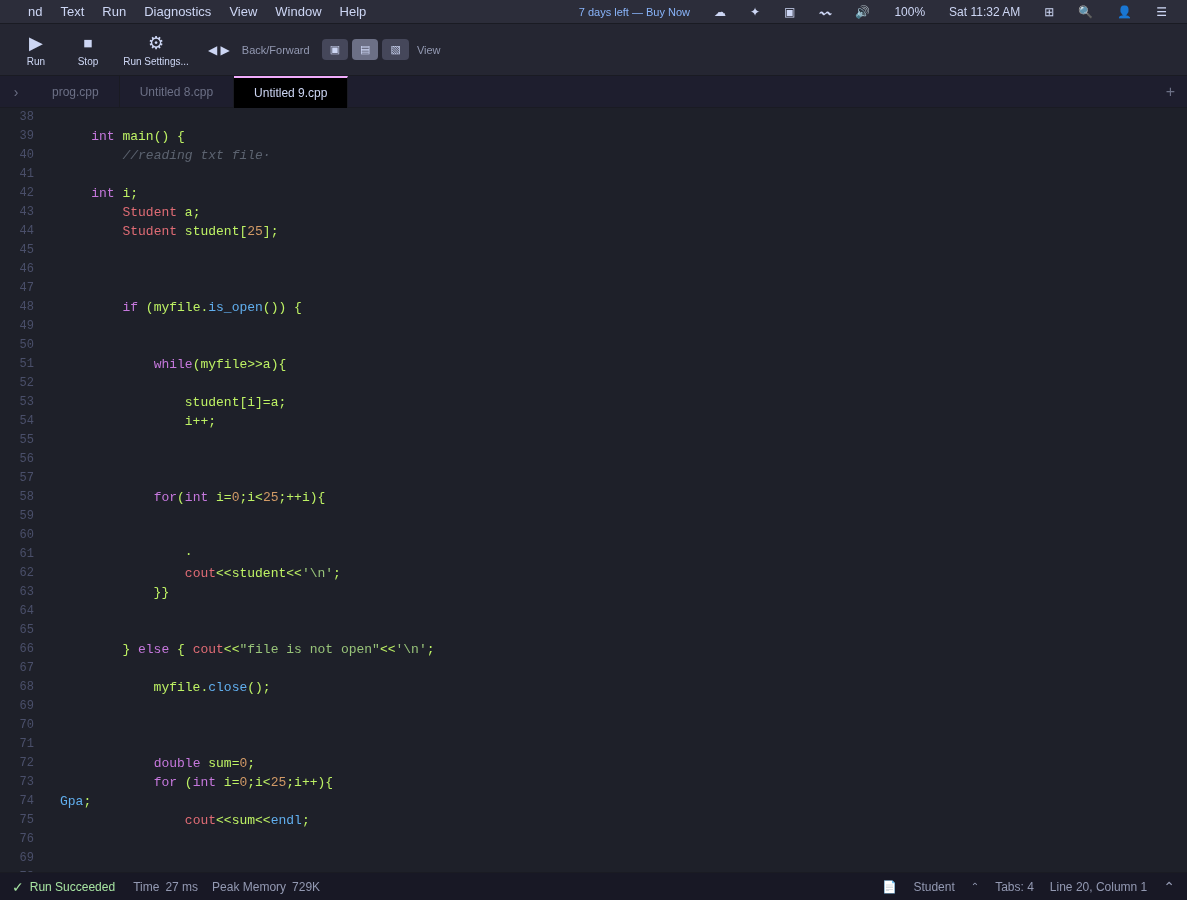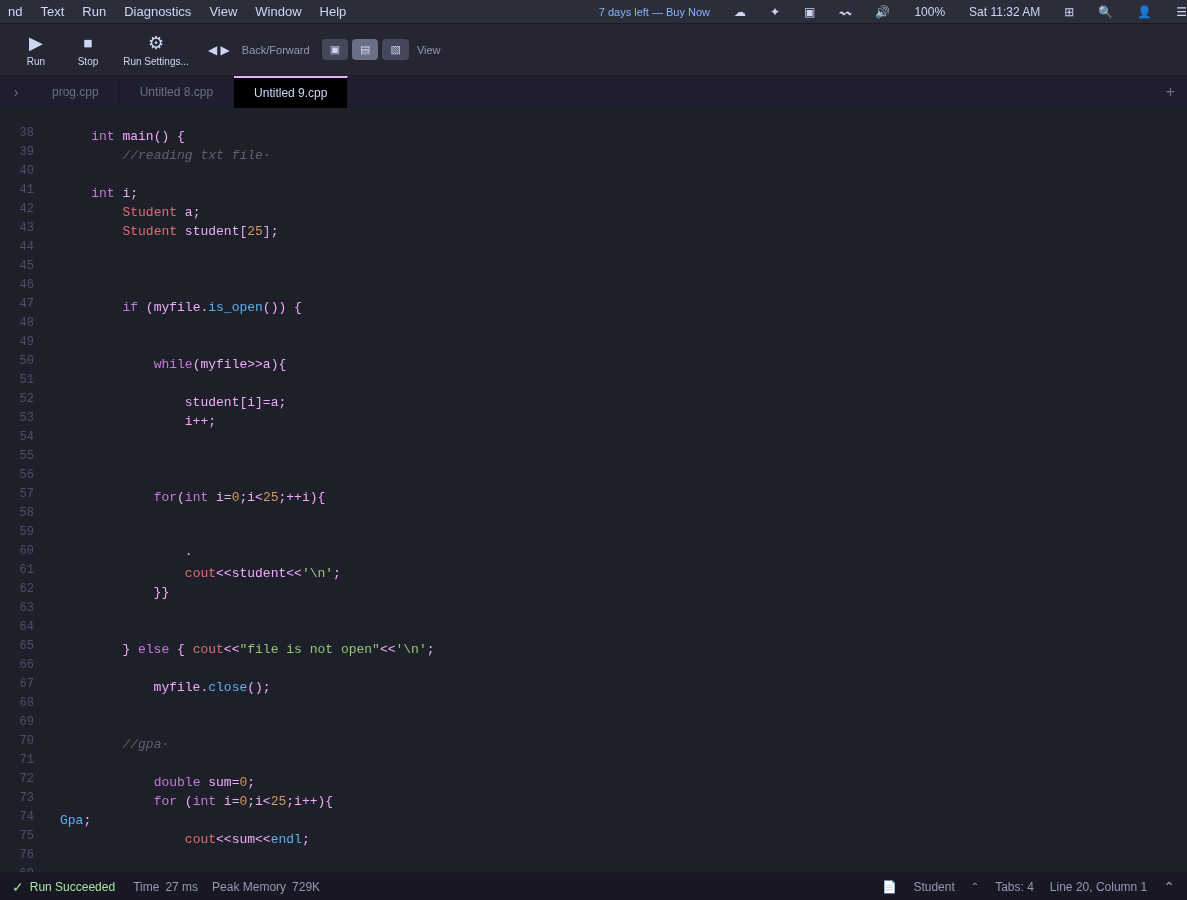--- a/index.html
+++ b/index.html
@@ -12,21 +12,21 @@
       overflow: hidden;
       font-size: 13px;
     }
 
     
     .menubar {
       background: #2c2d3a;
       height: 24px;
       display: flex;
       align-items: center;
-      padding: 0 0;
+      padding: 0 20px;
       border-bottom: 1px solid #1a1b23;
       gap: 2px;
     }
     .menubar-item {
       color: #cdd6f4;
       font-size: 13px;
       padding: 0 8px;
       height: 22px;
       display: flex;
       align-items: center;
@@ -156,21 +156,20 @@
       line-height: 19px;
     }
     .line-numbers {
       min-width: 52px;
       background: #1e2029;
       padding: 0 8px 0 0;
       text-align: center;
       color: #4a4f6a;
       user-select: none;
       padding-top: 0;
-      margin-top: 16px;
     }
     .line-number {
       height: 19px;
       display: flex;
       align-items: center;
       justify-content: flex-end;
       padding-right: 10px;
       font-size: 12px;
     }
     .code-area {
@@ -185,21 +184,21 @@
       white-space: pre;
     }
 
     
     .kw { color: #c678dd; } 
     .kw2 { color: #e06c75; } 
     .str { color: #98c379; } 
     .num { color: #d19a66; } 
     .cmt { color: #5c6370; font-style: italic; } 
     .fn { color: #61afef; } 
-    .plain { color: #f0abfc; }
+    .plain { color: #bef264; }
     .cout-kw { color: #e06c75; }
     .member { color: #61afef; }
 
     
     .statusbar {
       background: #181825;
       height: 28px;
       display: flex;
       align-items: center;
       padding: 0 12px;
@@ -440,23 +439,20 @@
     <div class="code-line"></div>
 
     <div class="code-line">
       <span class="plain">            myfile.</span><span class="fn">close</span><span class="plain">();</span>
     </div>
 
     <div class="code-line"></div>
 
     <div class="code-line"></div>
 
-    <div class="code-line">
-      <span class="plain">        </span><span class="cmt">//gpa·</span>
-    </div>
 
     <div class="code-line"></div>
 
     <div class="code-line">
       <span class="plain">            </span><span class="kw">double</span><span class="plain"> sum=</span><span class="num">0</span><span class="plain">;</span>
     </div>
 
     <div class="code-line">
       <span class="plain">            </span><span class="kw">for</span><span class="plain"> (</span><span class="kw">int</span><span class="plain"> i=</span><span class="num">0</span><span class="plain">;i&lt;</span><span class="num">25</span><span class="plain">;i++){</span>
     </div>

